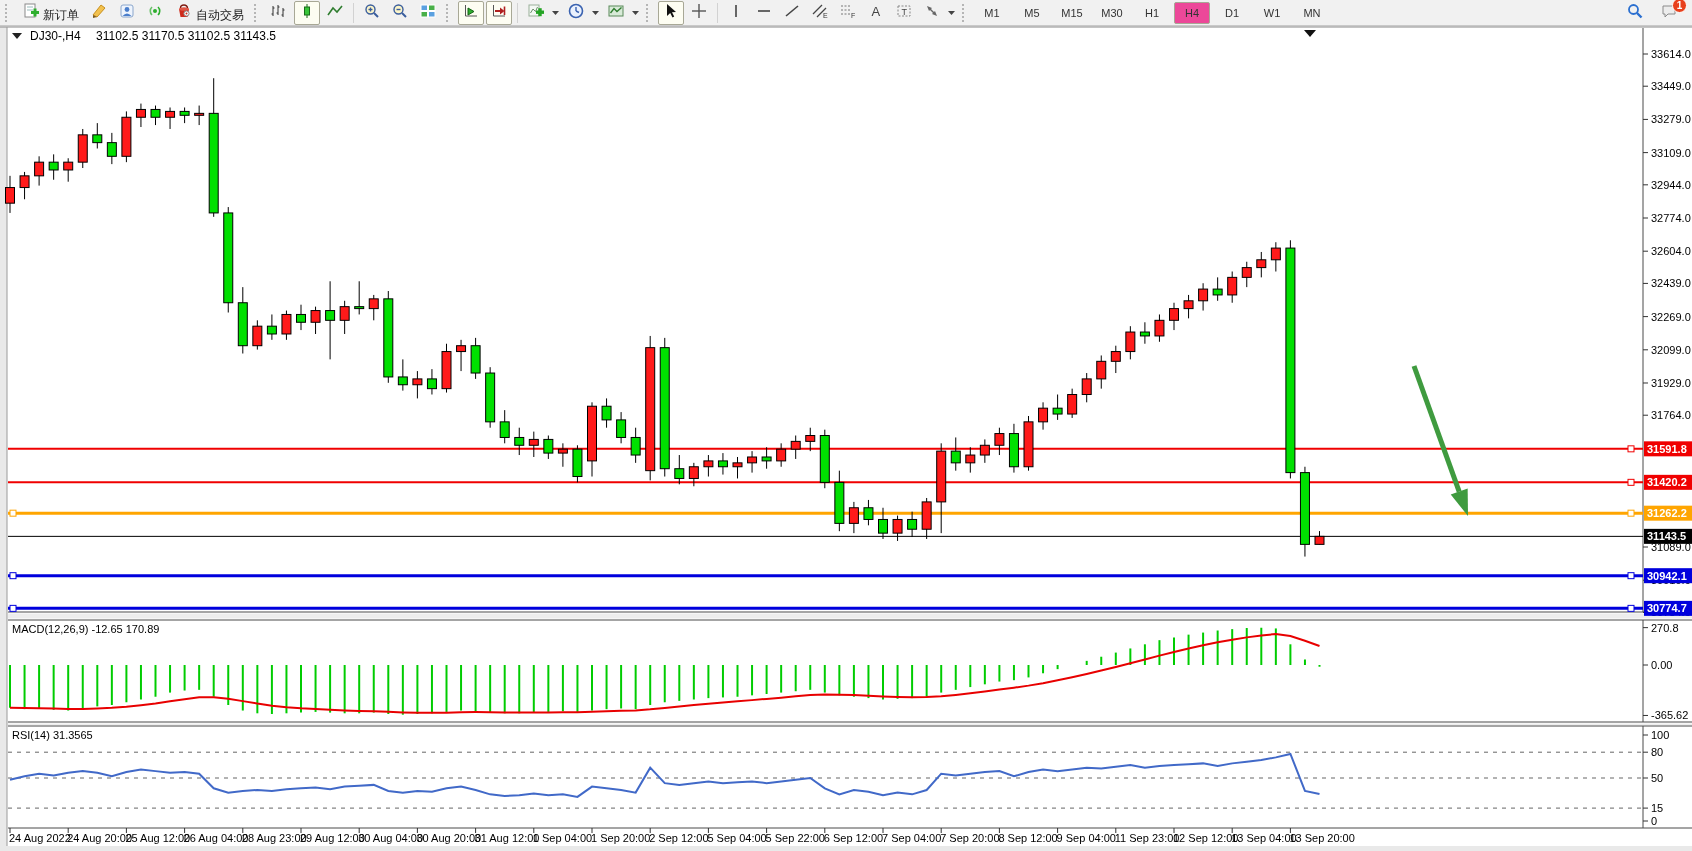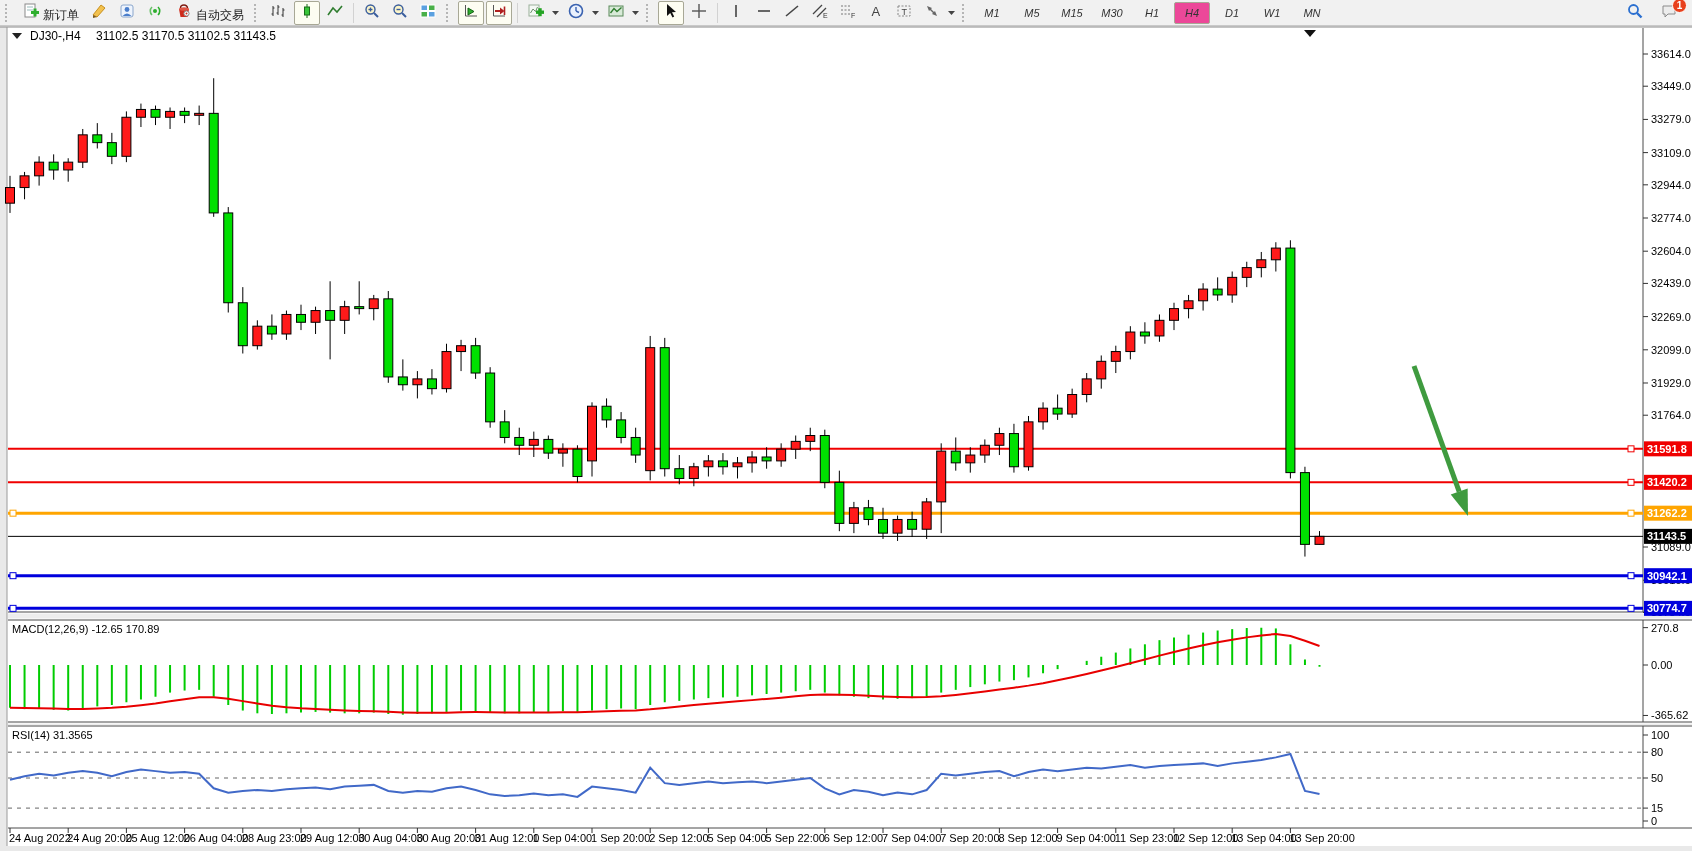--- a/index.html
+++ b/index.html
@@ -8,21 +8,21 @@
   .toolbar{position:absolute;top:0;left:0;width:1692px;height:26px;background:#f1f1f1;
            border-bottom:1px solid #c9c9c9;display:flex;align-items:center;gap:2px;padding-left:2px;box-sizing:border-box;}
   .grip{width:5px;height:18px;border-left:2px dotted #b5b5b5;margin:0 3px;}
   .vsep{width:1px;height:20px;background:#d2d2d2;margin:0 3px;}
   .tbtn{width:24px;height:22px;display:flex;align-items:flex-end;justify-content:center;border:1px solid transparent;border-radius:2px;}
   .tbtn.pressed{background:#fdfdf2;border:1px solid #a8a896;}
   .tbtn.wide{width:auto;padding:0 4px;gap:3px;}
   .tlabel{font-size:12px;color:#222;white-space:nowrap;}
   .caret{width:10px;height:22px;display:flex;align-items:center;justify-content:center;}
   .tfbtn{min-width:26px;height:20px;padding:0 4px;display:flex;align-items:center;justify-content:center;
-         font-size:11px;color:#333;border:1px solid transparent;border-radius:2px;font-style:italic;}
+         font-size:11px;color:#333;border:1px solid transparent;border-radius:2px;}
   .tfbtn.active{background:#ec4899;border:1px solid #a8a896;}
   .tb-right{margin-left:auto;display:flex;align-items:center;margin-right:10px;position:relative;}
   .badge{position:absolute;top:-4px;right:-6px;background:#e8401c;color:#fff;font-size:10px;font-weight:bold;
          border-radius:8px;min-width:13px;height:13px;line-height:13px;text-align:center;border:1px solid #fff;}
   
   .chartwrap{position:absolute;top:26px;left:0;width:1692px;height:825px;}
   svg text{font-family:"Liberation Sans",sans-serif;}
 </style>
 </head>
 <body>

